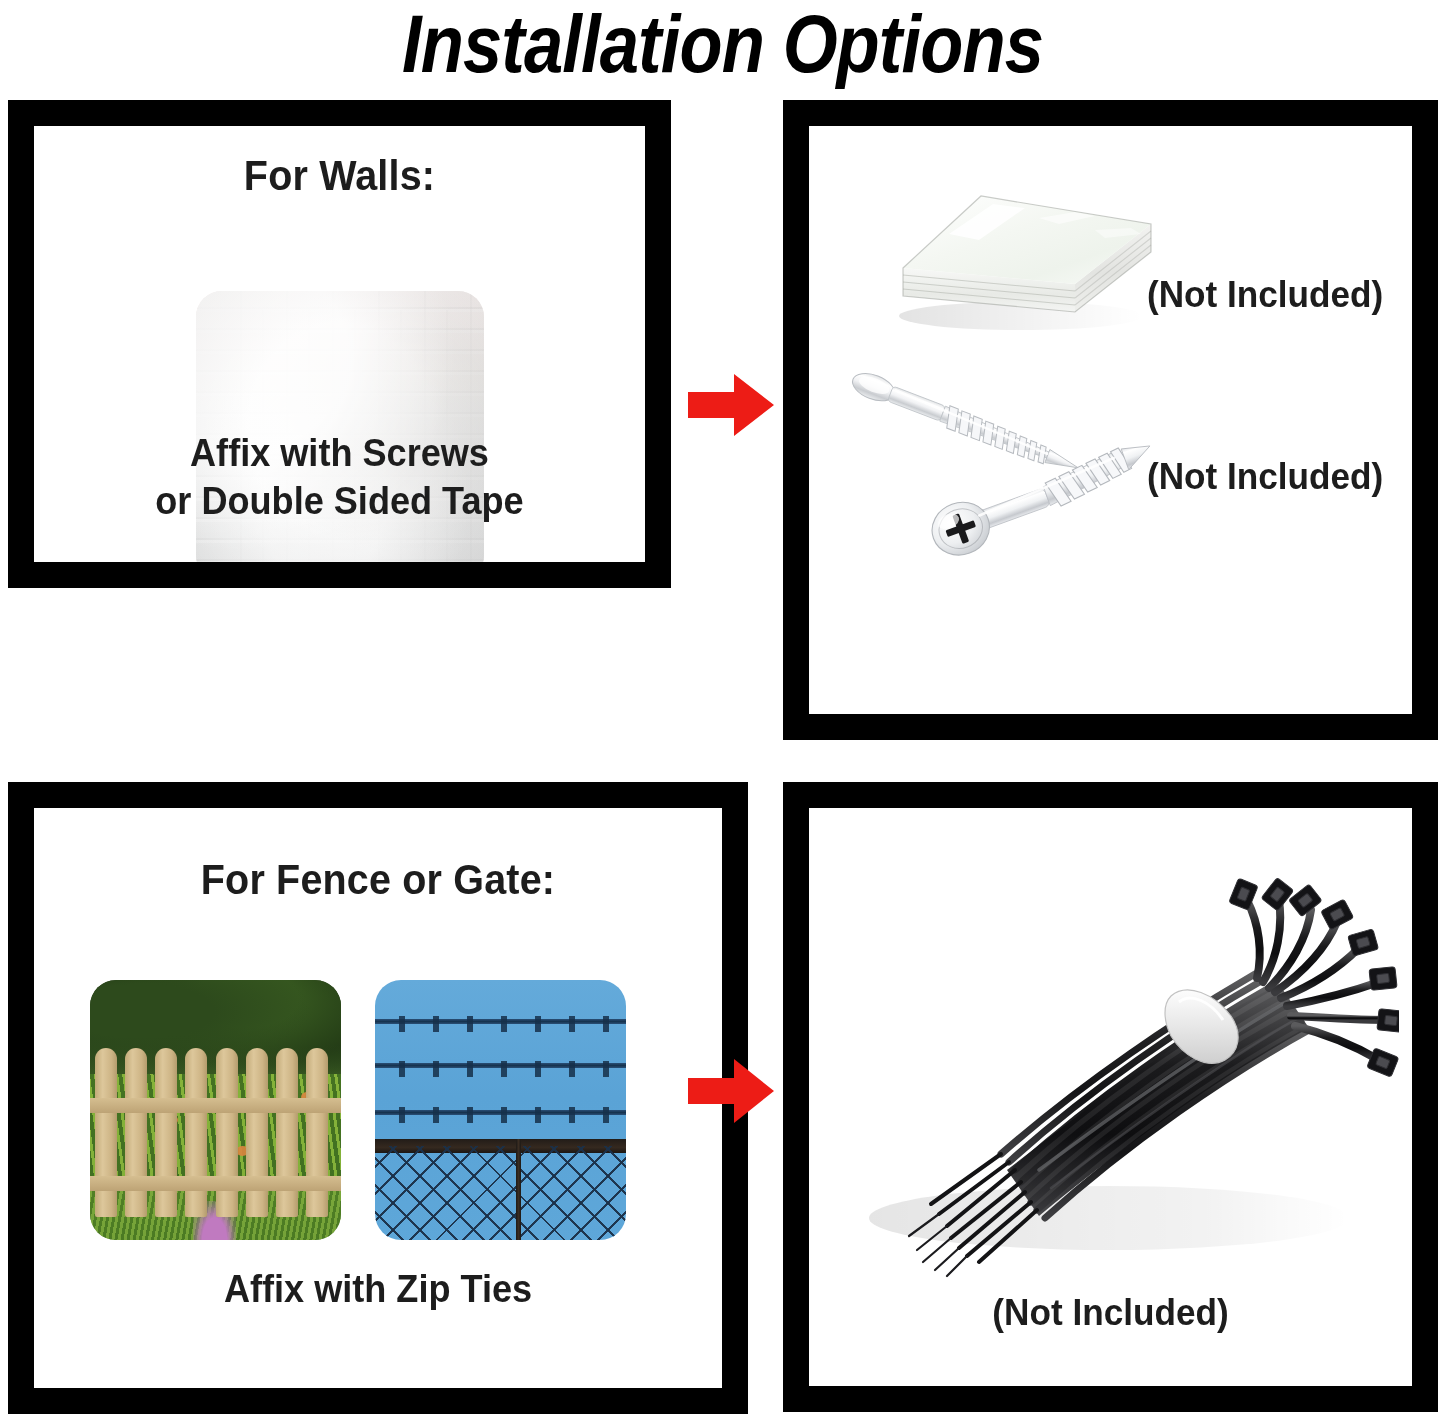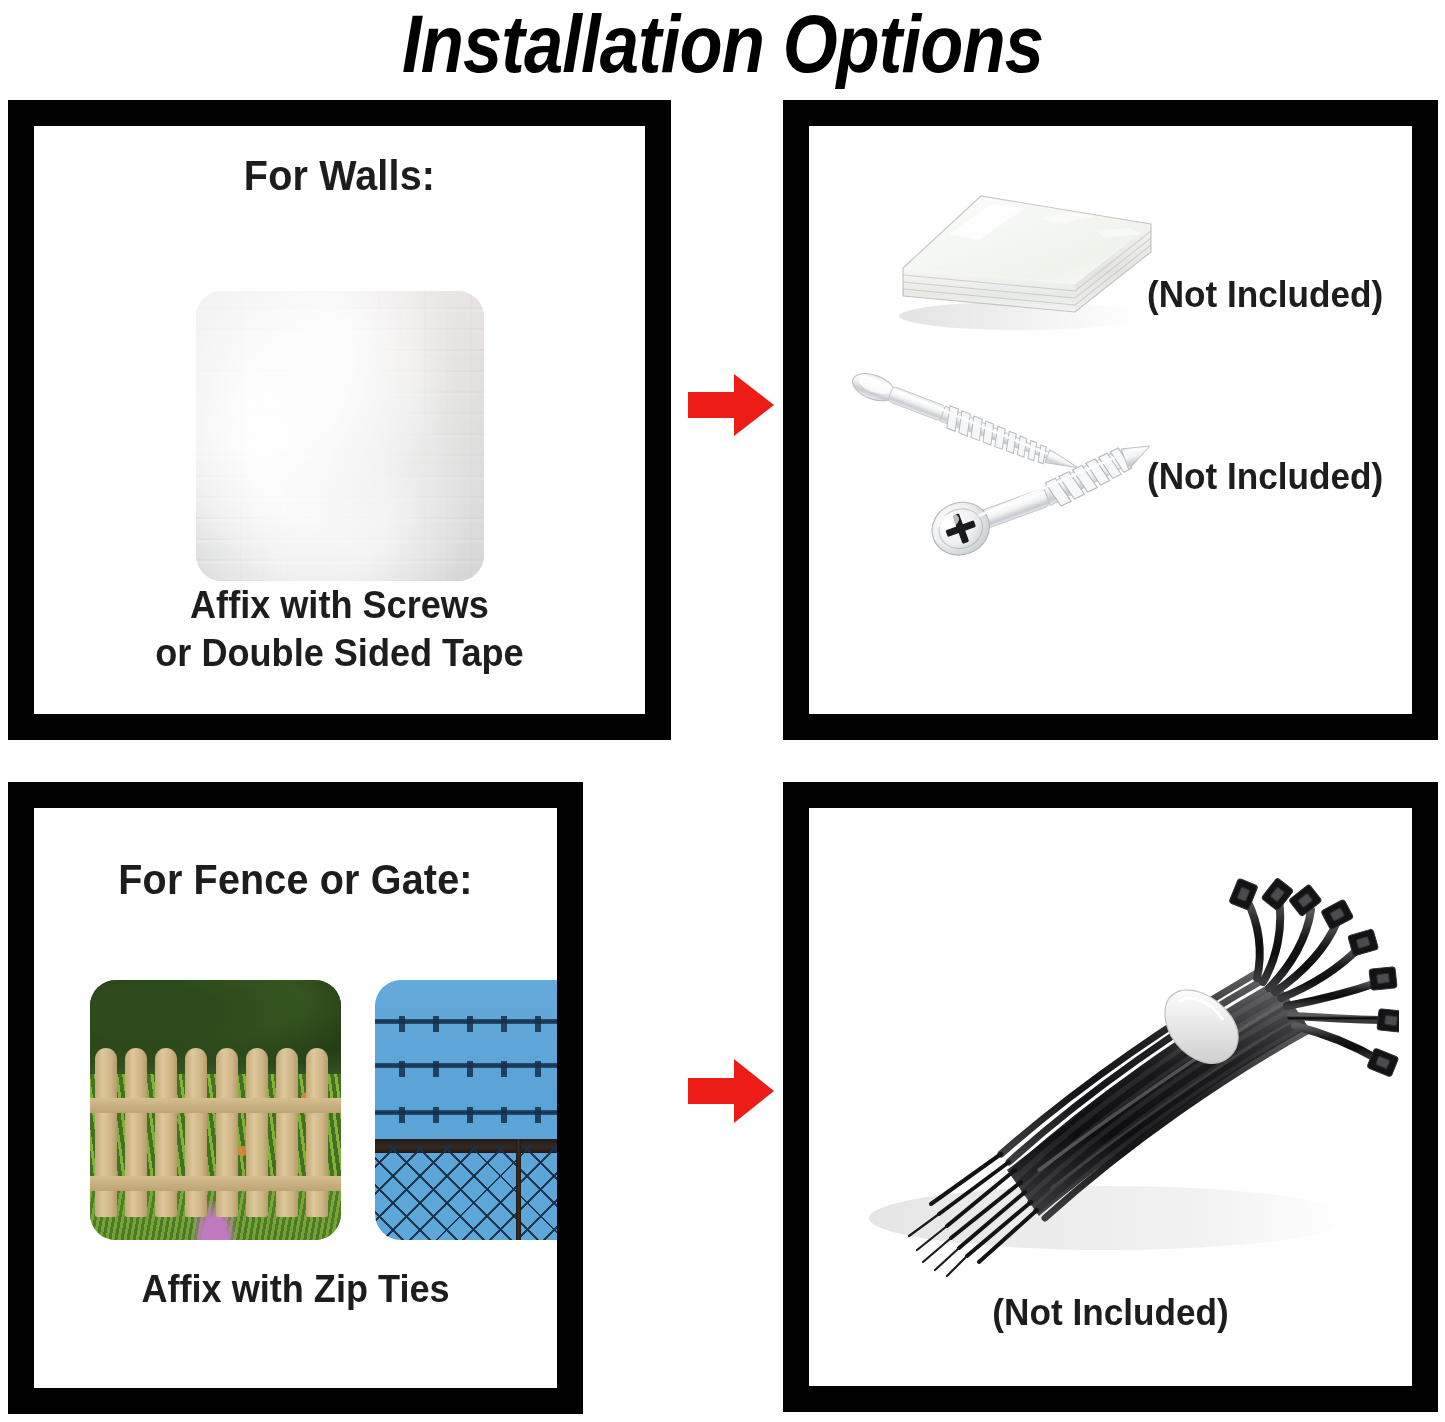--- a/index.html
+++ b/index.html
@@ -28,23 +28,23 @@
     background:#000;
     box-sizing:border-box;
     padding:26px;
   }
   .panel-inner{
     width:100%;height:100%;
     background:#fff;
     position:relative;
     overflow:hidden;
   }
-  #panel-walls        {left:8px;   top:100px;  width:663px; height:640px;}
+  #panel-walls        {left:8px;   top:100px;  width:663px; height:488px;}
   #panel-wall-hw      {left:783px; top:100px;  width:655px; height:640px;}
-  #panel-fence        {left:8px;   top:782px;  width:575px; height:632px;}
+  #panel-fence        {left:8px;   top:782px;  width:740px; height:632px;}
   #panel-fence-hw     {left:783px; top:782px;  width:655px; height:630px;}
 
   .panel-heading{
     position:absolute;left:0;right:0;
     text-align:center;
     font-weight:700;
     font-size:42px;
     color:#1d1d1d;
     letter-spacing:.2px;
     transform:scaleX(.94);

